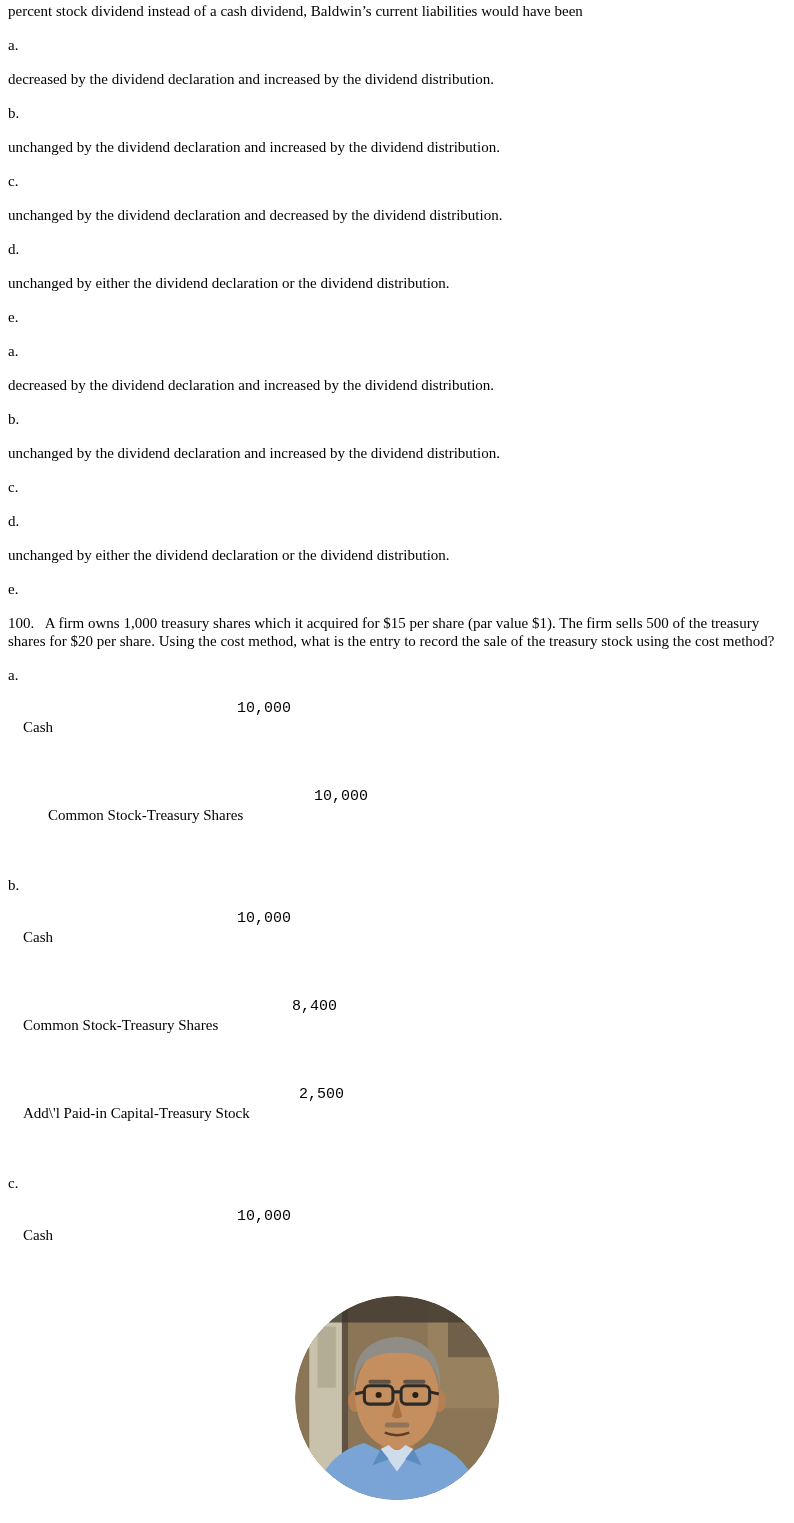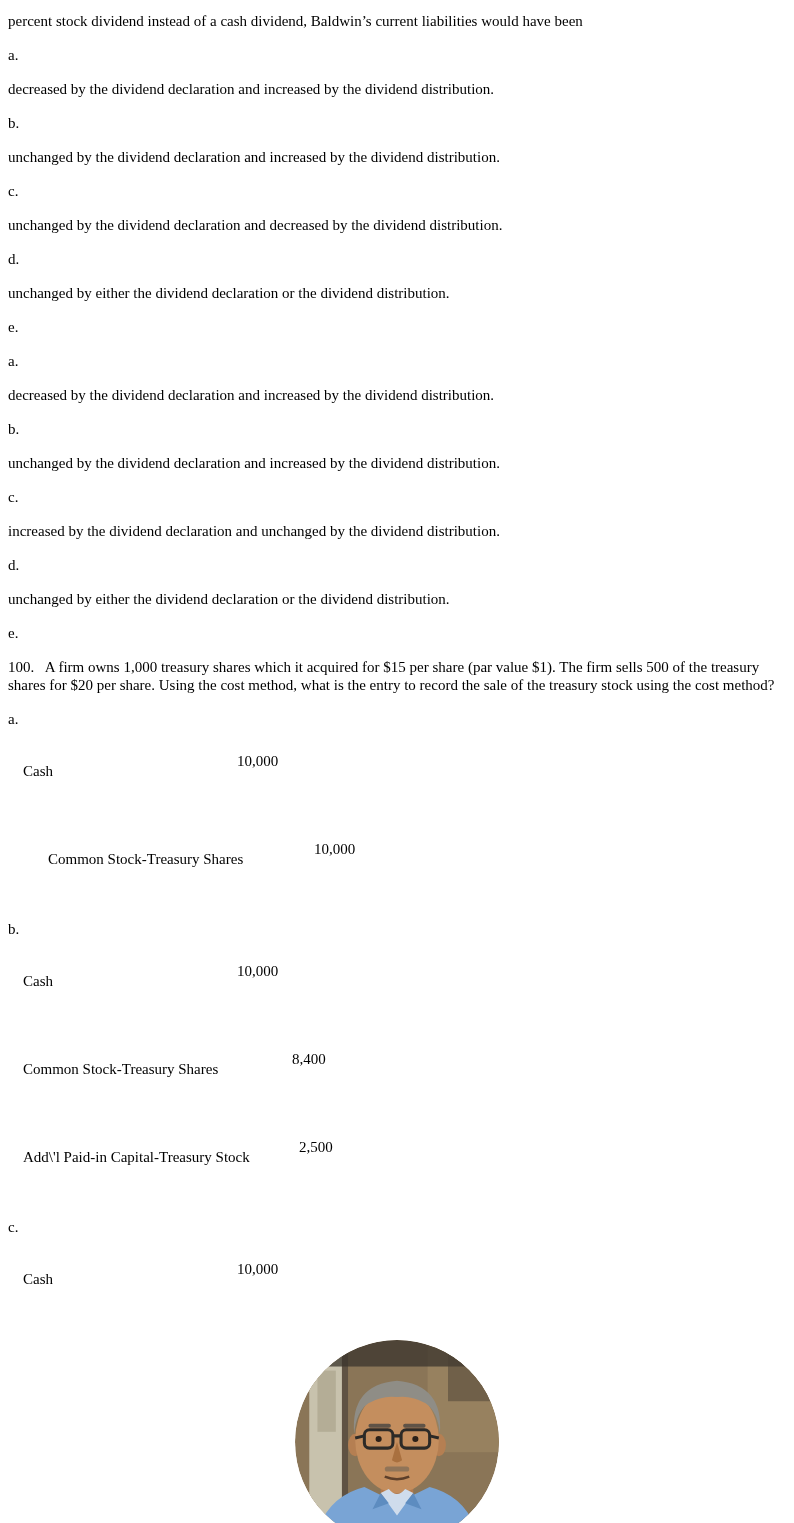--- a/index.html
+++ b/index.html
@@ -9,35 +9,36 @@
     color: #000000;
   }
   body {
     width: 794px;
     min-height: 1523px;
     font-family: "Liberation Serif", serif;
     font-size: 15px;
     overflow: hidden;
   }
   .doc {
-    margin: 10px 8px;
+    margin: 0 8px;
     width: 778px;
     padding-top: 2px;
   }
   .line {
     margin: 0 0 16px 0;
     line-height: 18px;
     white-space: pre-wrap;
   }
   .entry {
     position: relative;
   }
   .amt {
     position: absolute;
-    top: 8px;
+    top: 0;
+    font-family: Liberation Mono, monospace;
   }
   .amt-a { left: 229px; }
   .amt-b { left: 306px; }
   .amt-c { left: 284px; }
   .amt-d { left: 291px; }
   .ind { padding-left: 25px; }
   .avatar-wrap {
     margin-top: 7px;
     display: flex;
     justify-content: center;
@@ -66,21 +67,20 @@
   <p class="line">d.</p>
   <p class="line">unchanged by either the dividend declaration or the dividend distribution.</p>
   <p class="line">e.</p>
 
 
   <p class="line">a.</p>
   <p class="line">decreased by the dividend declaration and increased by the dividend distribution.</p>
   <p class="line">b.</p>
   <p class="line">unchanged by the dividend declaration and increased by the dividend distribution.</p>
   <p class="line">c.</p>
-  <p class="line">increased by the dividend declaration and unchanged by the dividend distribution.</p>
   <p class="line">d.</p>
   <p class="line">unchanged by either the dividend declaration or the dividend distribution.</p>
   <p class="line">e.</p>
 
   <p class="line">100.   A firm owns 1,000 treasury shares which it acquired for $15 per share (par value $1). The firm sells 500 of the treasury shares for $20 per share. Using the cost method, what is the entry to record the sale of the treasury stock using the cost method?</p>
 
   <p class="line">a.</p>
   <p class="line entry">
     <span>Cash</span>
     <span class="amt amt-a">10,000</span>

